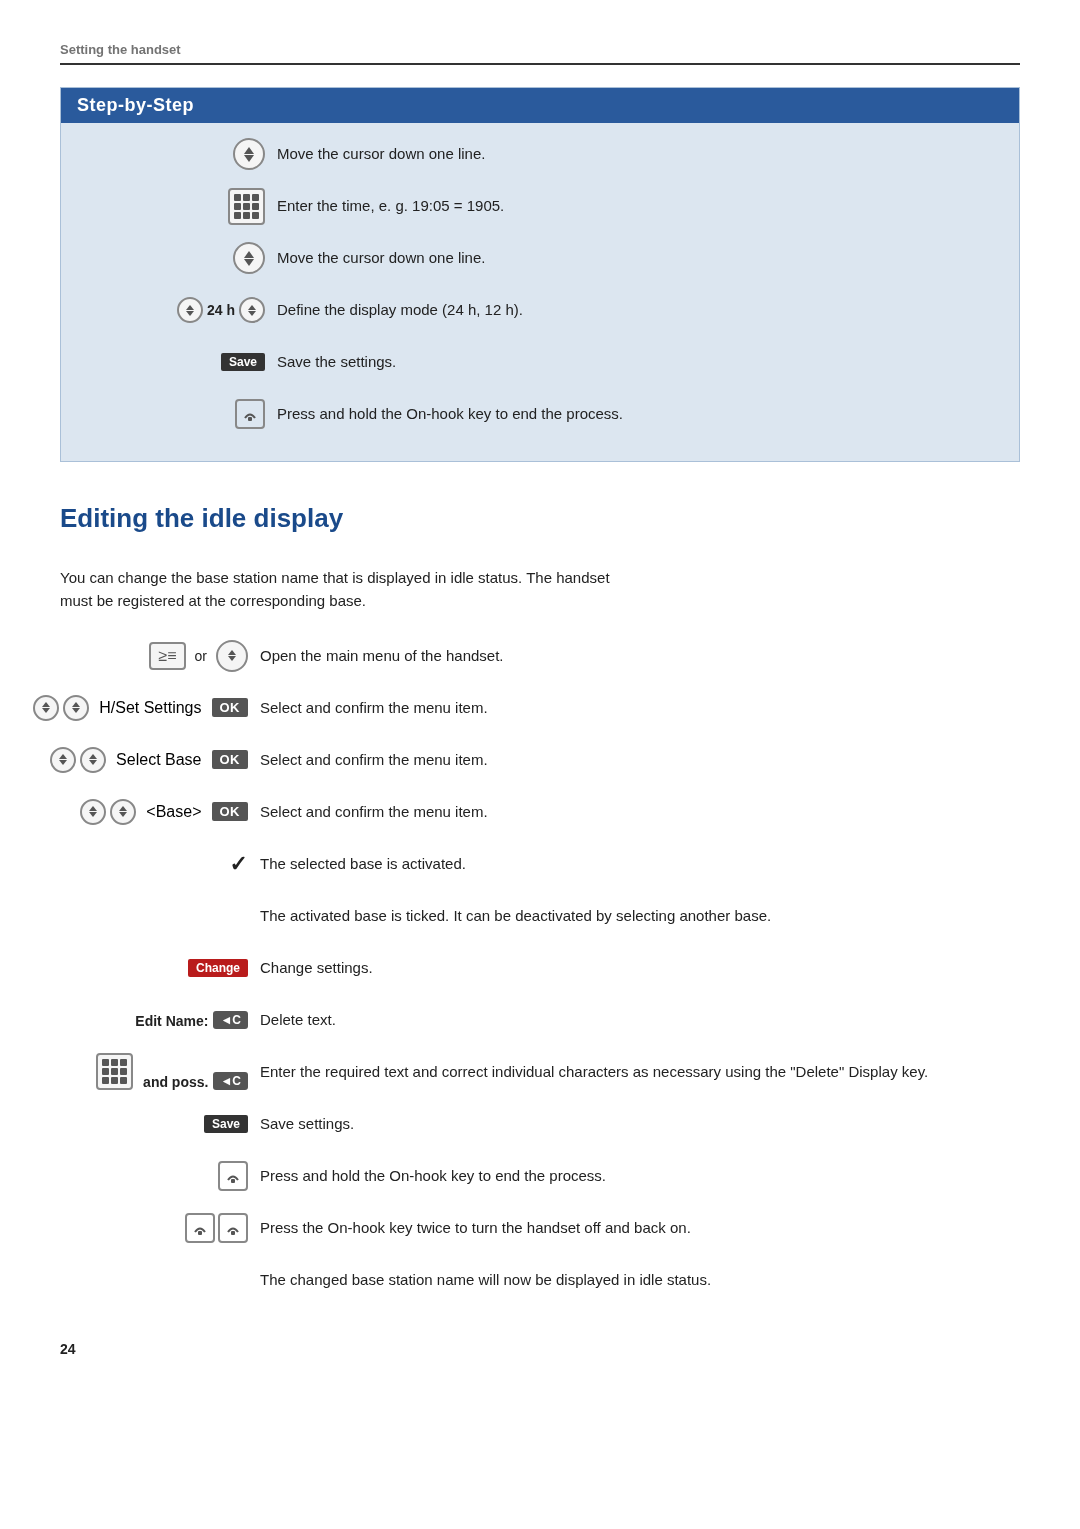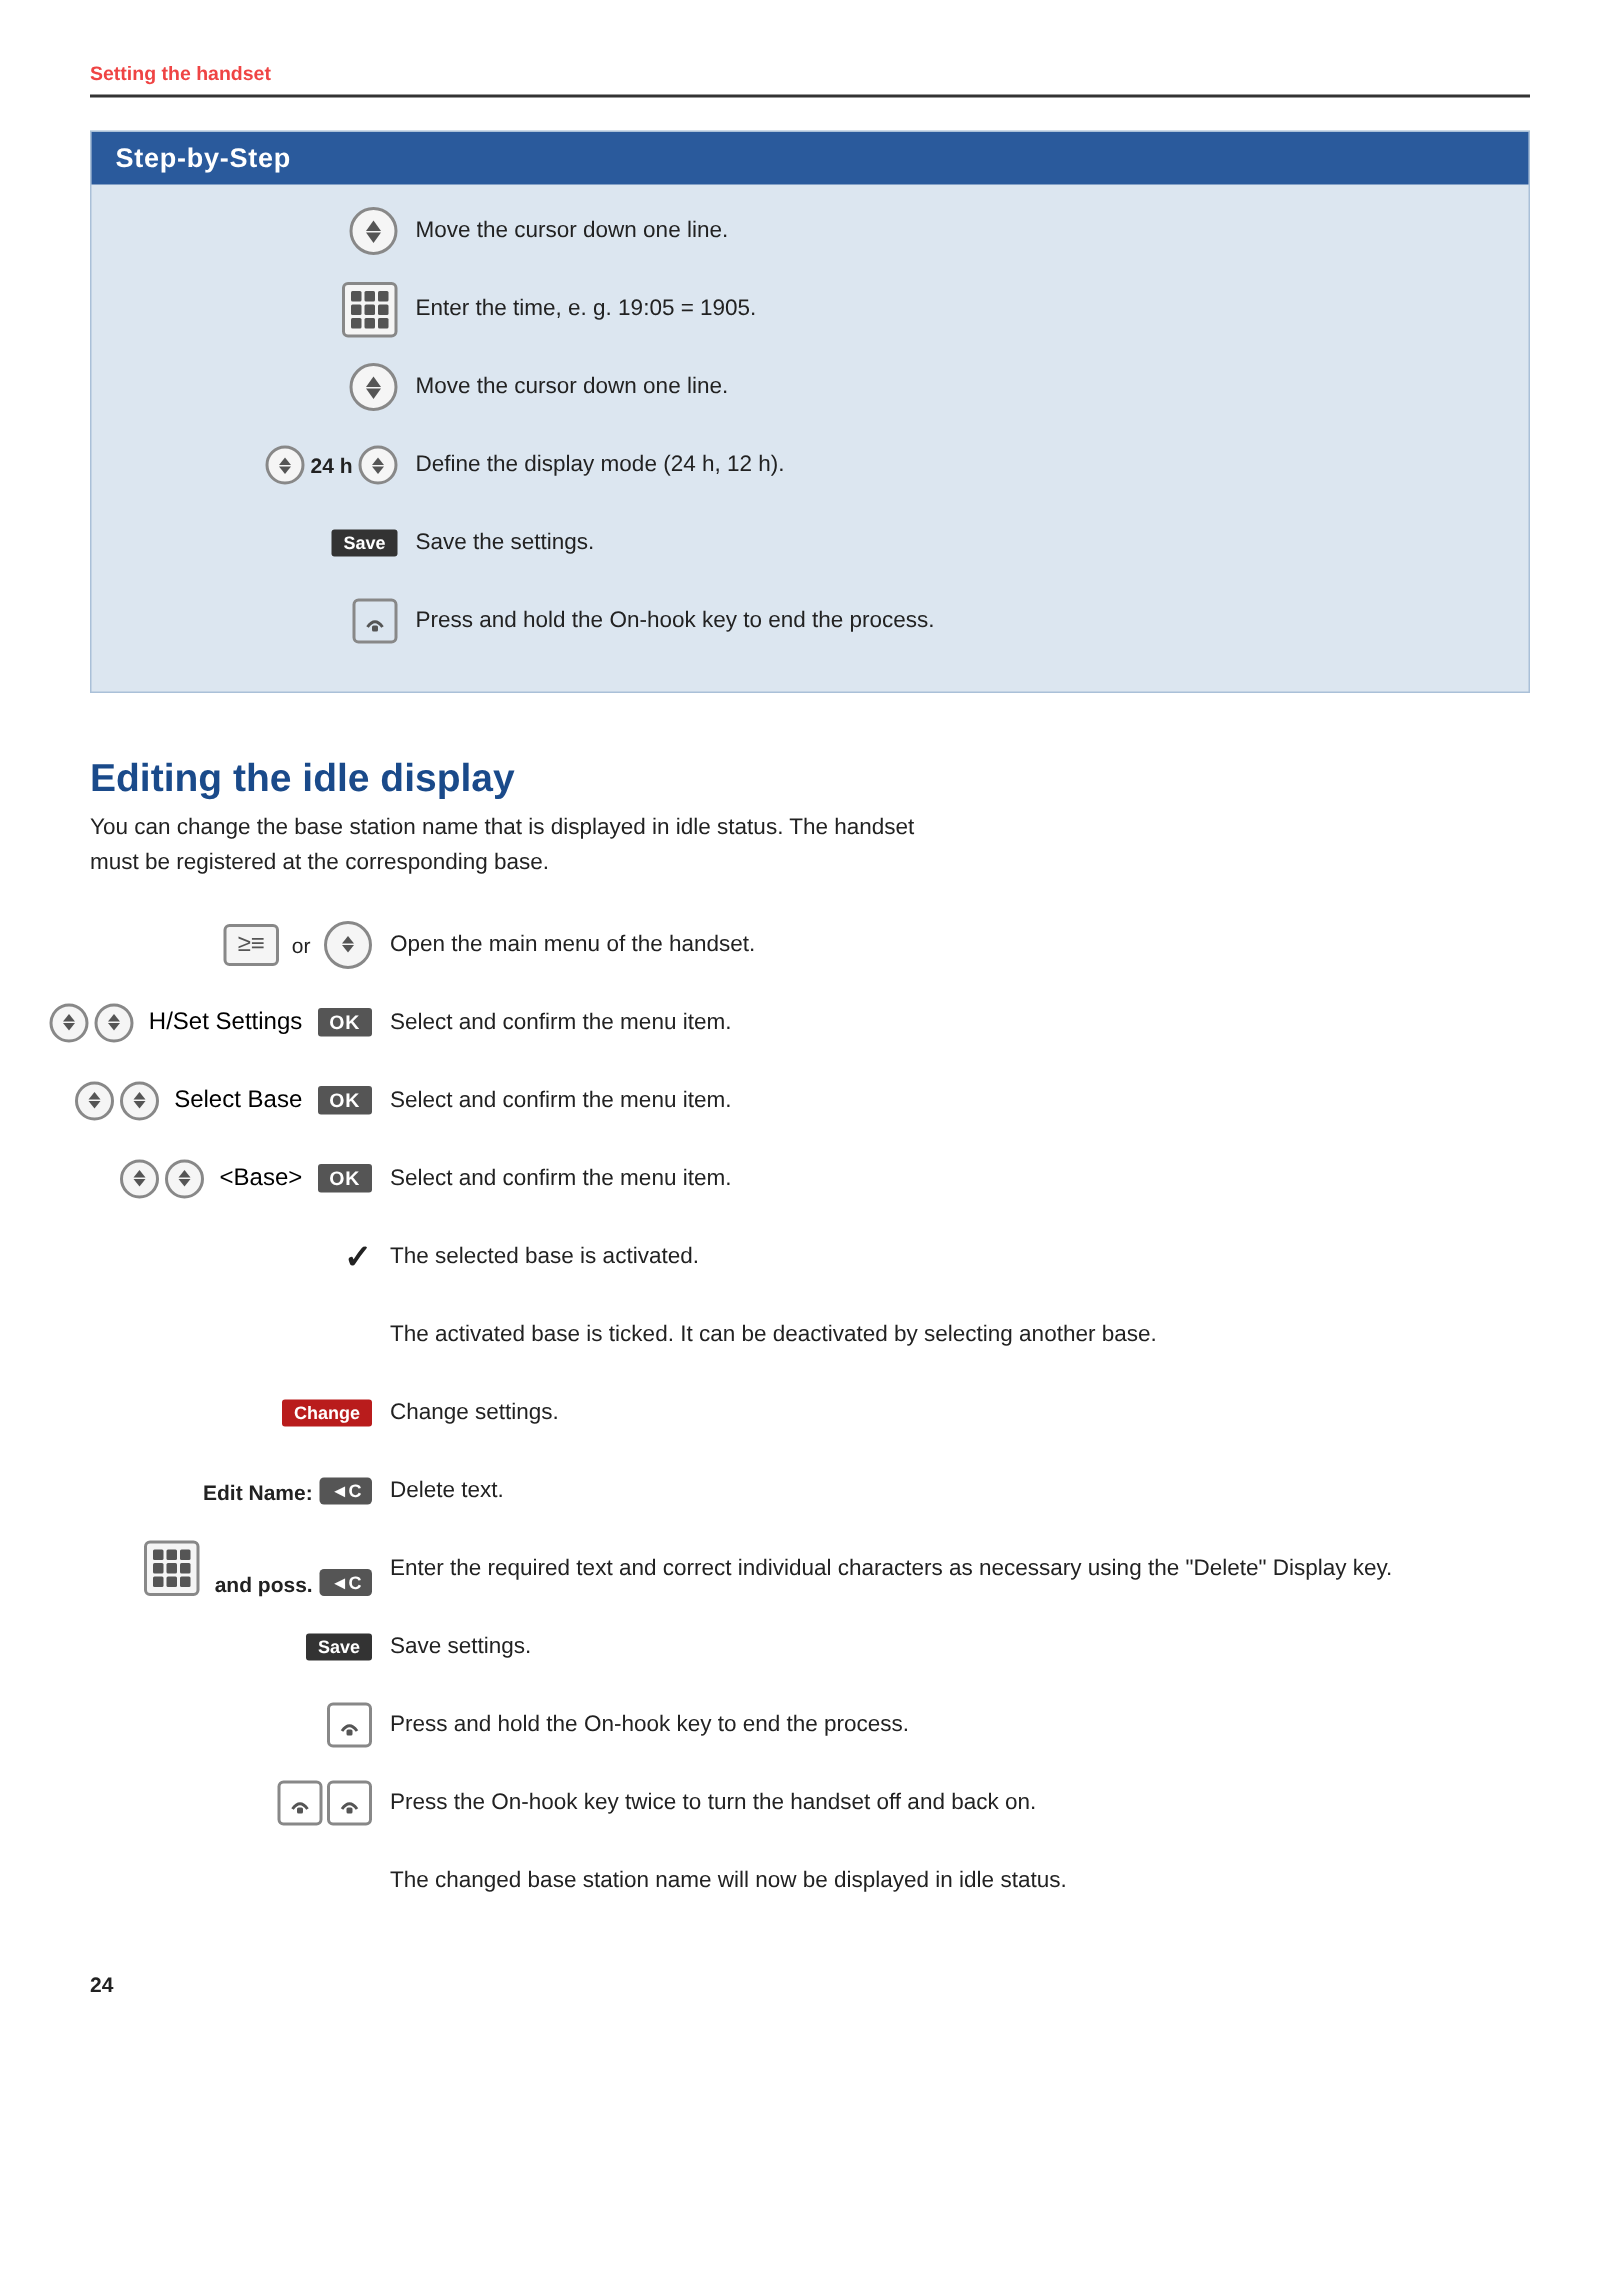--- a/index.html
+++ b/index.html
@@ -14,21 +14,21 @@
     }
 
     .page-header {
       border-bottom: 2px solid #333;
       padding-bottom: 6px;
       margin-bottom: 22px;
     }
     .page-header-title {
       font-size: 13px;
       font-weight: bold;
-      color: #ef4444;
+      color: #737373;
     }
 
     .step-by-step-box {
       background: #dce6f0;
       border: 1px solid #aac0d8;
       padding: 0;
       margin-bottom: 41px;
     }
     .step-by-step-header {
       background: #2a5a9c;
@@ -199,21 +199,21 @@
       background: #f5f5f5;
       font-size: 11px;
       color: #555;
     }
 
     
     .section-heading {
       font-size: 26px;
       font-weight: bold;
       color: #1a4a8a;
-      margin-bottom: 6px;
+      margin-bottom: 32px;
       margin-top: 8px;
     }
 
     .section-intro {
       font-size: 15px;
       color: #222;
       line-height: 1.55;
       margin-bottom: 22px;
       max-width: 580px;
     }

